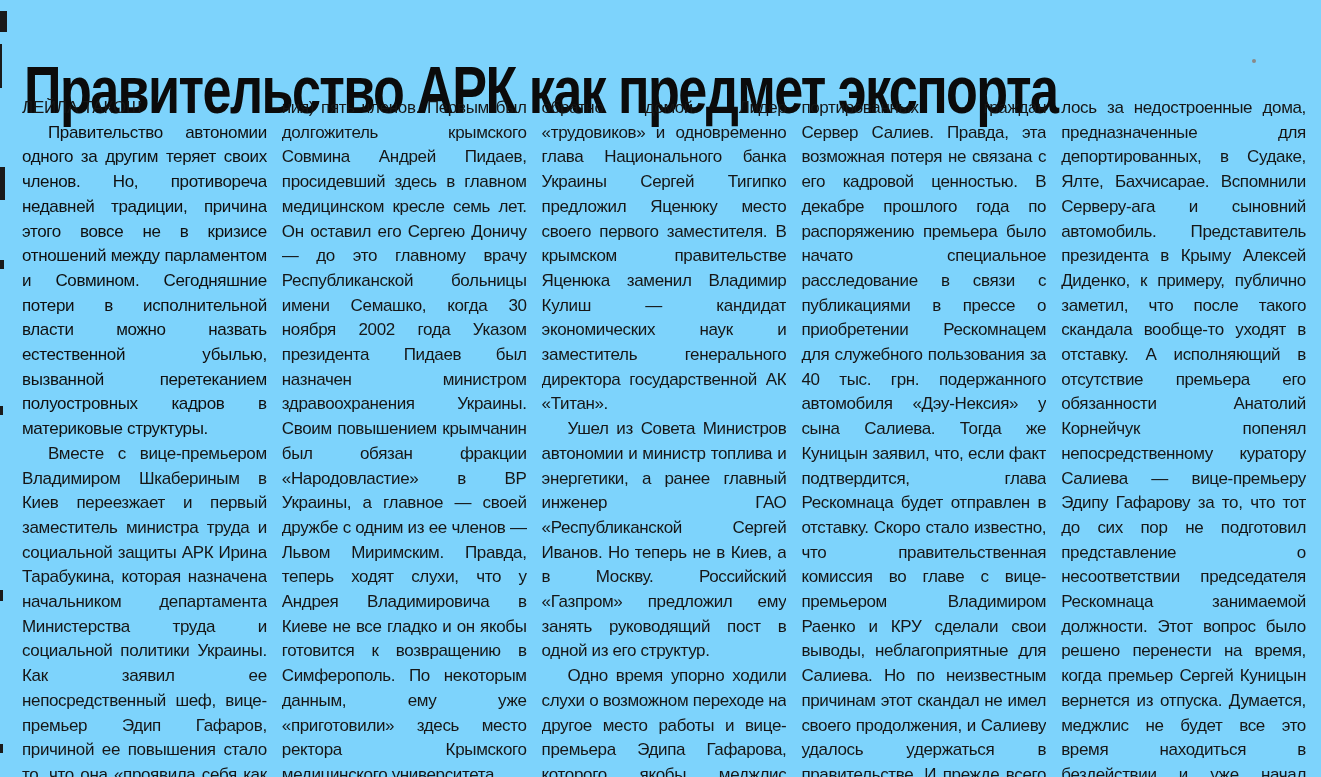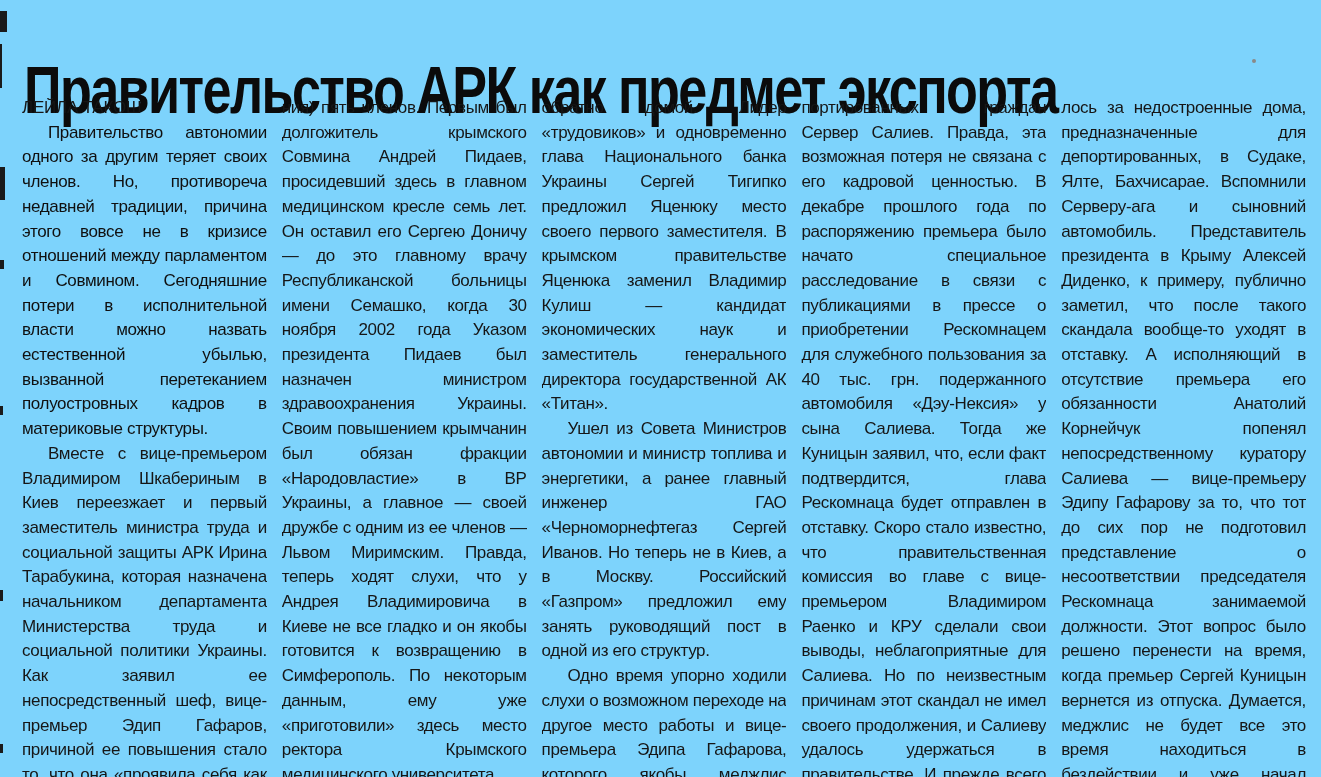--- a/index.html
+++ b/index.html
@@ -106,21 +106,21 @@
       <div class="column">
         <p class="block byline">ЛЕЙЛА ТАКОШ</p>
         <p class="block lead indent">Правительство автономии одного за другим теряет своих членов. Но, противореча недавней традиции, причина этого вовсе не в кризисе отношений между парламентом и Совмином. Сегодняшние потери в исполнительной власти можно назвать естественной убылью, вызванной перетеканием полуостровных кадров в материковые структуры.</p>
         <p class="block body indent">Вместе с вице-премьером Владимиром Шкабериным в Киев переезжает и первый заместитель министра труда и социальной защиты АРК Ирина Тарабукина, которая назначена начальником департамента Министерства труда и социальной политики Украины. Как заявил ее непосредственный шеф, вице-премьер Эдип Гафаров, причиной ее повышения стало то, что она «проявила себя как грамотный и перспективный работник». Место Тарабукиной недолго оставалось вакантным. Его уже занял ее коллега Геннадий Бабанин, ранее находившийся на должности замминистра — начальника Управления анализа и контроля социальных программ.</p>
       </div>
       <div class="column">
         <p class="block body">ния) пять членов. Первым был долгожитель крымского Совмина Андрей Пидаев, просидевший здесь в главном медицинском кресле семь лет. Он оставил его Сергею Доничу — до это главному врачу Республиканской больницы имени Семашко, когда 30 ноября 2002 года Указом президента Пидаев был назначен министром здравоохранения Украины. Своим повышением крымчанин был обязан фракции «Народовластие» в ВР Украины, а главное — своей дружбе с одним из ее членов — Львом Миримским. Правда, теперь ходят слухи, что у Андрея Владимировича в Киеве не все гладко и он якобы готовится к возвращению в Симферополь. По некоторым данным, ему уже «приготовили» здесь место ректора Крымского медицинского университета.</p>
       </div>
       <div class="column">
         <p class="block body">обратно домой. Лидер «трудовиков» и одновременно глава Национального банка Украины Сергей Тигипко предложил Яценюку место своего первого заместителя. В крымском правительстве Яценюка заменил Владимир Кулиш — кандидат экономических наук и заместитель генерального директора государственной АК «Титан».</p>
-        <p class="block body indent">Ушел из Совета Министров автономии и министр топлива и энергетики, а ранее главный инженер ГАО «Черноморнефтегаз Сергей Иванов. Но теперь не в Киев, а в Москву. Российский «Газпром» предложил ему занять руководящий пост в одной из его структур.</p>
+        <p class="block body indent">Ушел из Совета Министров автономии и министр топлива и энергетики, а ранее главный инженер ГАО «Республиканской Сергей Иванов. Но теперь не в Киев, а в Москву. Российский «Газпром» предложил ему занять руководящий пост в одной из его структур.</p>
         <p class="block body indent">Одно время упорно ходили слухи о возможном переходе на другое место работы и вице-премьера Эдипа Гафарова, которого якобы меджлис прочил на должность заместителя председателя Госкомитета по делам национальностей Украины, возглавляемого ныне самым знаменитым начальником крымской милиции Геннадием Москалем. Но этого не случилось, и Гафаров прочно сидит в своем местном кресле.</p>
       </div>
       <div class="column">
         <p class="block body">портированных граждан Сервер Салиев. Правда, эта возможная потеря не связана с его кадровой ценностью. В декабре прошлого года по распоряжению премьера было начато специальное расследование в связи с публикациями в прессе о приобретении Рескомнацем для служебного пользования за 40 тыс. грн. подержанного автомобиля «Дэу-Нексия» у сына Салиева. Тогда же Куницын заявил, что, если факт подтвердится, глава Рескомнаца будет отправлен в отставку. Скоро стало известно, что правительственная комиссия во главе с вице-премьером Владимиром Раенко и КРУ сделали свои выводы, неблагоприятные для Салиева. Но по неизвестным причинам этот скандал не имел своего продолжения, и Салиеву удалось удержаться в правительстве. И прежде всего потому, что он — выдвиженец меджлиса, с которым, видимо, не хотели портить отношения.</p>
       </div>
       <div class="column">
         <p class="block body">лось за недостроенные дома, предназначенные для депортированных, в Судаке, Ялте, Бахчисарае. Вспомнили Серверу-ага и сыновний автомобиль. Представитель президента в Крыму Алексей Диденко, к примеру, публично заметил, что после такого скандала вообще-то уходят в отставку. А исполняющий в отсутствие премьера его обязанности Анатолий Корнейчук попенял непосредственному куратору Салиева — вице-премьеру Эдипу Гафарову за то, что тот до сих пор не подготовил представление о несоответствии председателя Рескомнаца занимаемой должности. Этот вопрос было решено перенести на время, когда премьер Сергей Куницын вернется из отпуска. Думается, меджлис не будет все это время находиться в бездействии и уже начал очередную операцию по спасению своего протеже.</p>
       </div>
     </div>
 </div>

